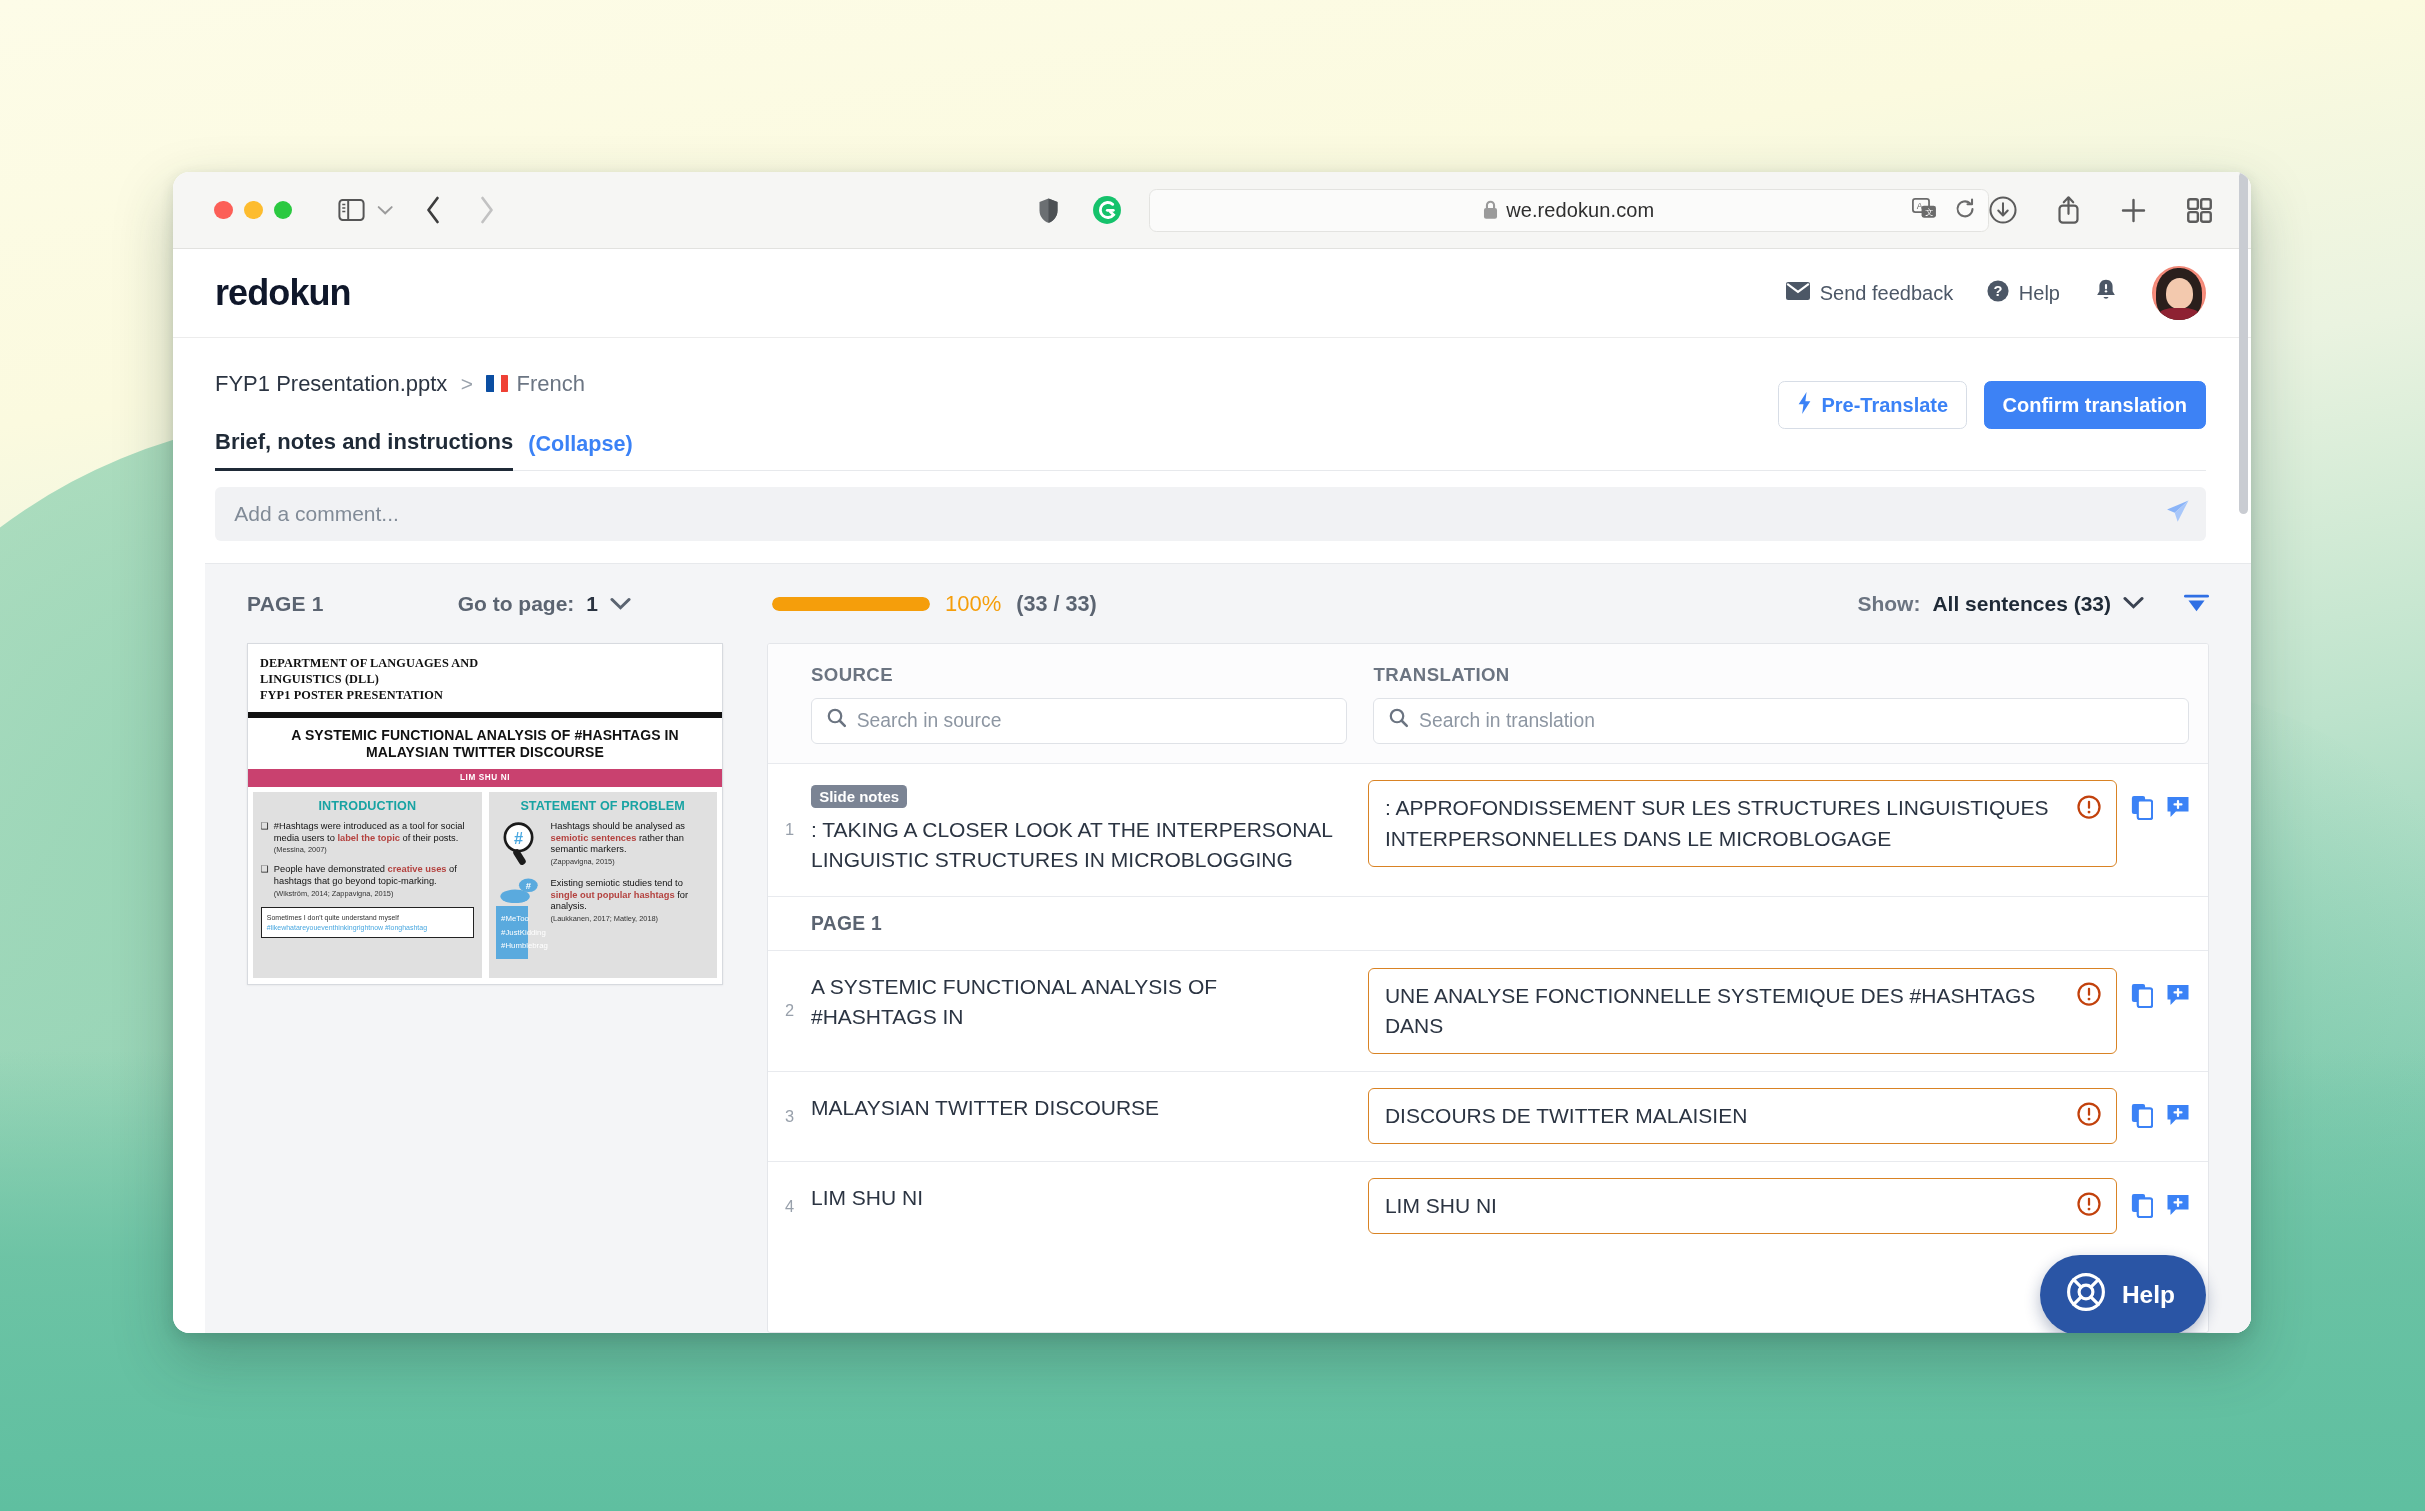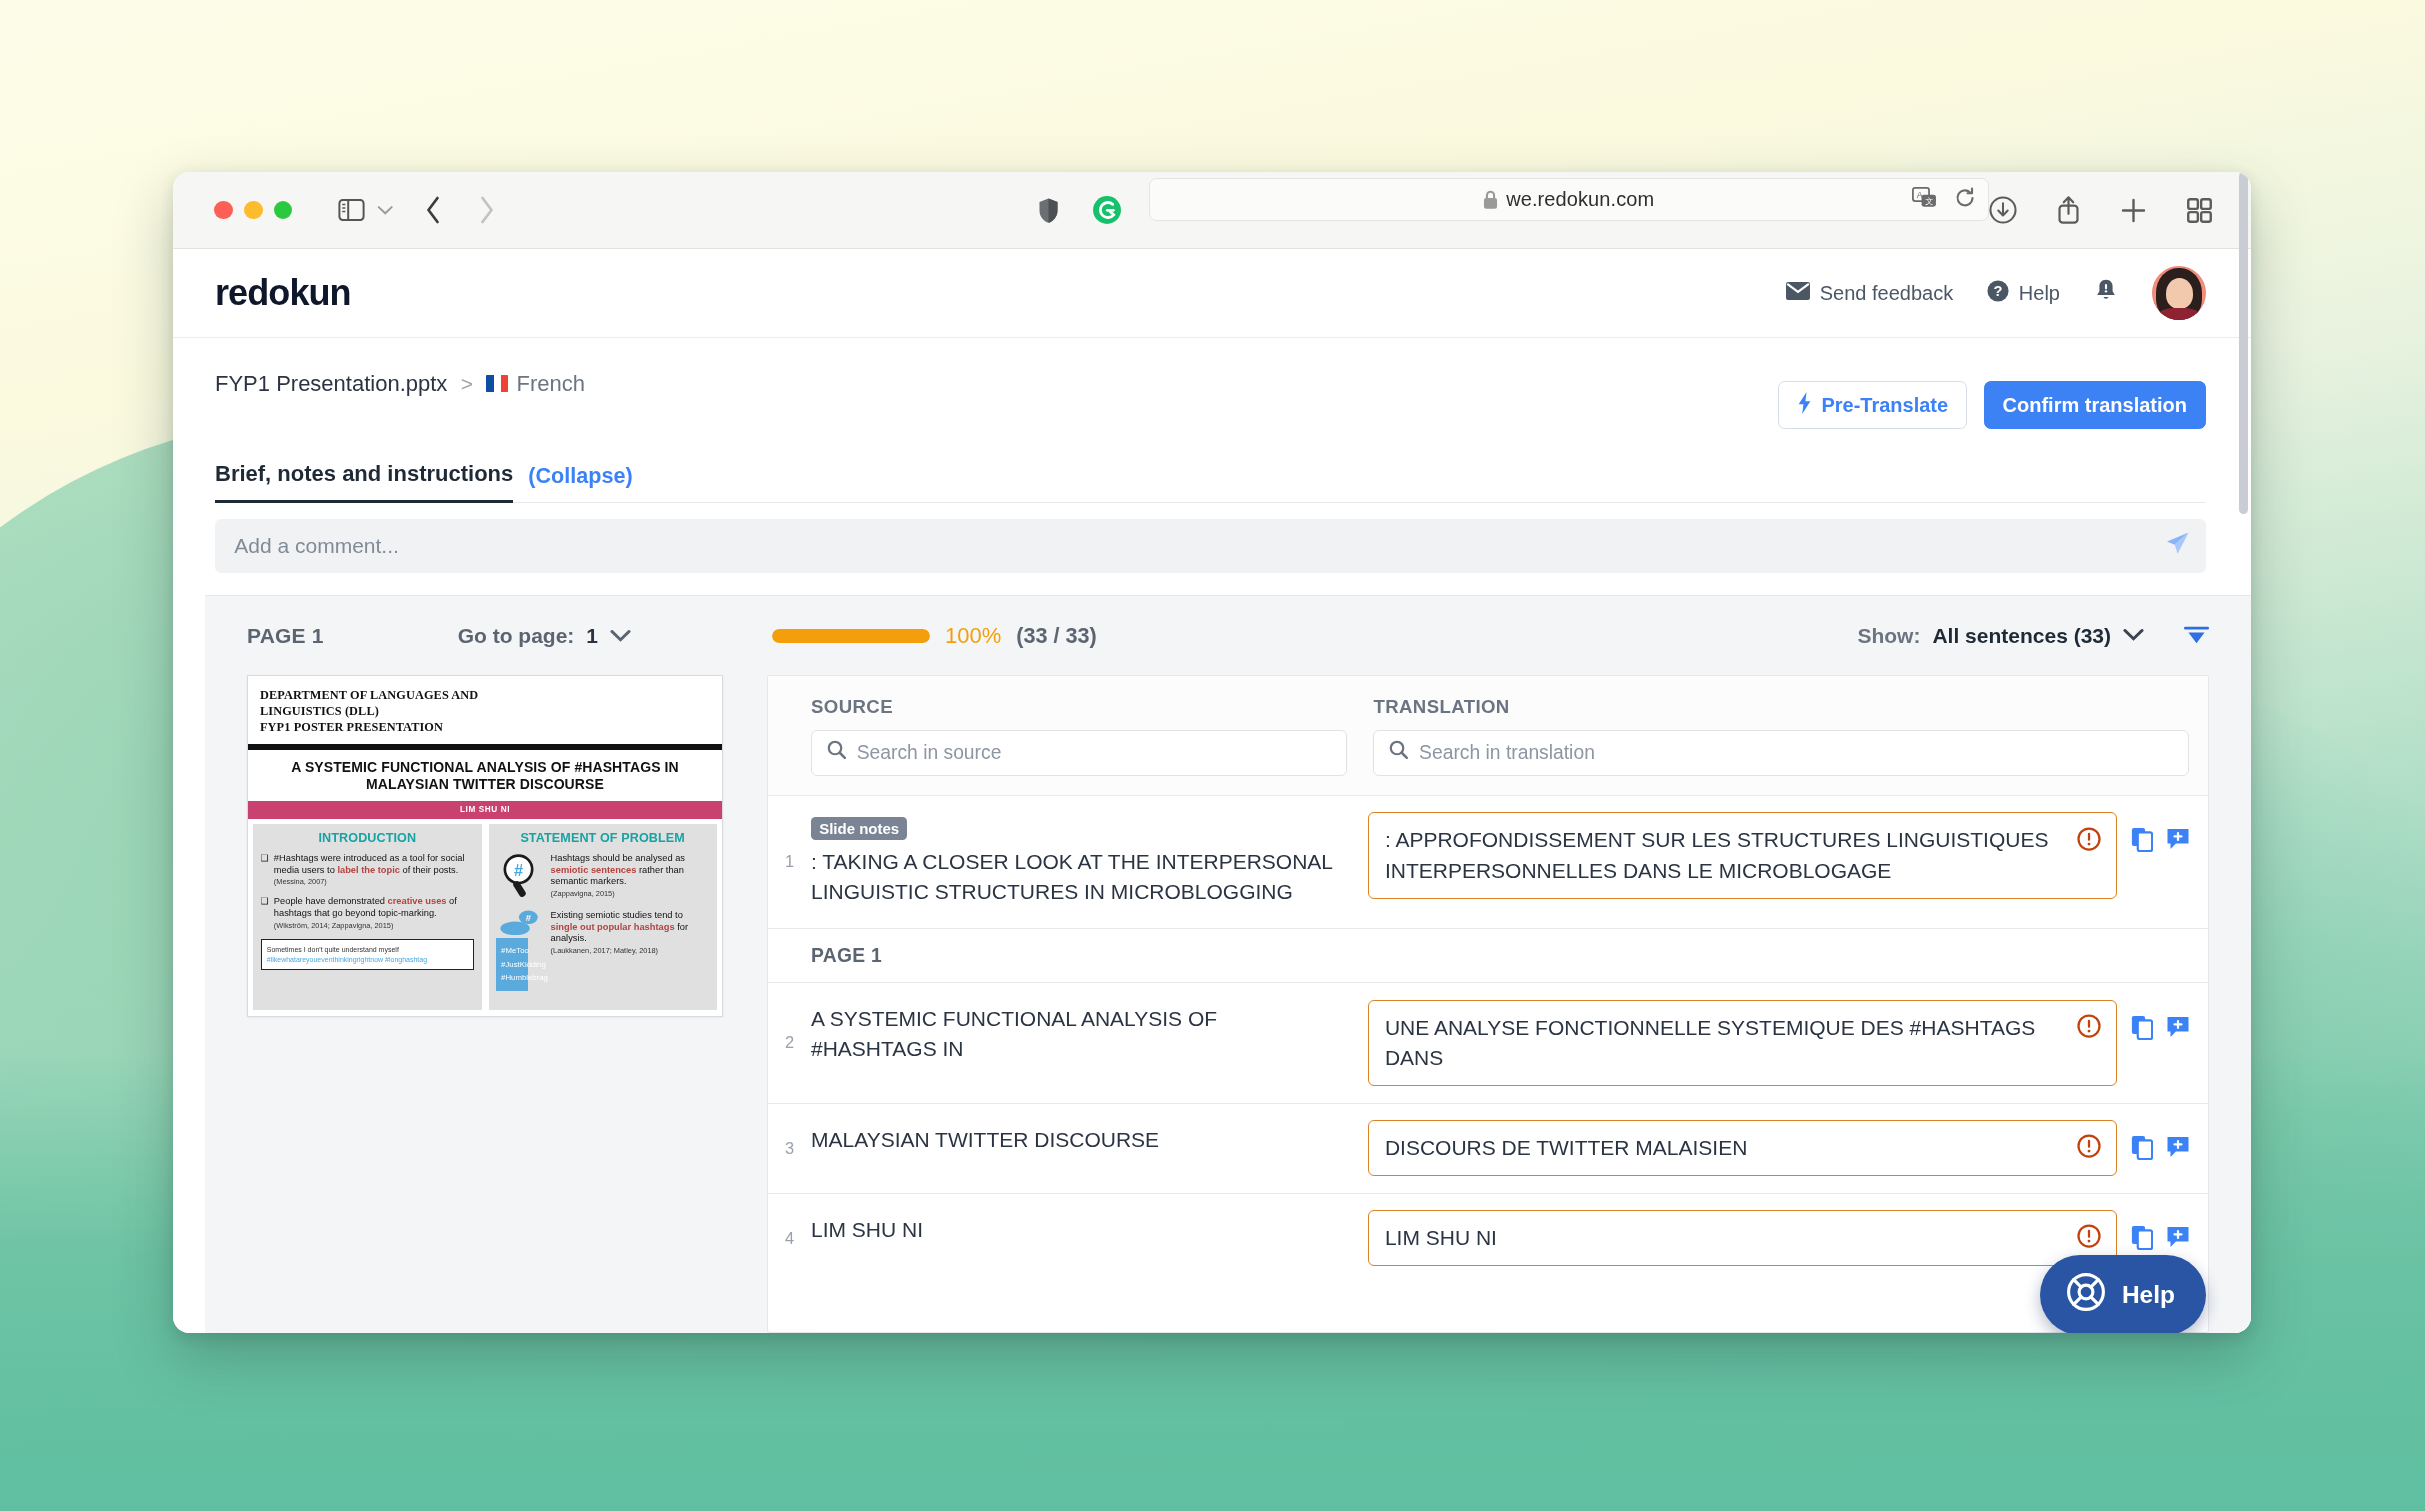--- a/index.html
+++ b/index.html
@@ -36,22 +36,22 @@
     background: #fff;
     border-radius: 16.4px;
     box-shadow: 0 25px 59px rgba(30,60,50,.28), 0 4.5px 13.4px rgba(30,60,50,.14);
     overflow: hidden;
     display: flex; flex-direction: column;
   }
   .titlebar {
     height: 77px;
     background: #f6f6f4;
     border-bottom: 0.7px solid #e2e2df;
-    display: flex; 
-    padding: 6px 25px;
+    display: flex; align-items: center;
+    padding: 0 25px;
     flex: 0 0 77px;
     position: relative;
   }
   .traffic { display: flex; gap: 11px; align-items: center; margin-left: 16.4px;}
   .dot { width: 18.6px; height: 18.6px; border-radius: 50%; }
   .dot.r { background: #fc5f57; }
   .dot.y { background: #fdbc2e; }
   .dot.g { background: #2bc940; }
 
   .tb-icon { color: #5b5b5b; display: flex; align-items:center; justify-content:center; }
@@ -119,21 +119,21 @@
     display:flex; align-items:center; gap: 9px;
     padding: 0 18px; height: 48px; cursor: pointer; white-space: nowrap;
   }
   .btn-outline { background: #fff; color: #3b82f6; border: 1.5px solid #d7dde6; }
   .btn-primary { background: #3d82f5; color: #fff; border: 1.5px solid #3d82f5; }
 
   .tabs-row { padding: 0 45px 0 42px; background:#fff; }
   .tabs-inner { display:flex; align-items: flex-end; gap: 15px; border-bottom: 0.7px solid #e7e9ec; padding-bottom: 0;}
   .tab-active {
     font-size: 22px; font-weight: 700; color: #1f2a37;
-    padding-bottom: 12.6px; border-bottom: 3px solid #1f2a37; margin-bottom: -0.7px; margin-top: 32px;
+    padding-bottom: 12.6px; border-bottom: 3px solid #1f2a37; margin-bottom: -0.7px;
   }
   .collapse-link { font-size: 21.6px; color: #3b82f6; font-weight: 700; padding-bottom: 12.6px; }
 
   .comment-wrap { padding: 16.4px 45px 22px 42px; background:#fff; }
   .comment-box {
     background: #f1f2f4; border-radius: 6px; height: 54px;
     display:flex; align-items:center; padding: 0 19.3px; position: relative;
   }
   .comment-box span { font-size: 21px; color: #818b97; }
   .send-ic { position:absolute; right: 16.4px; top:50%; transform: translateY(-50%); }

